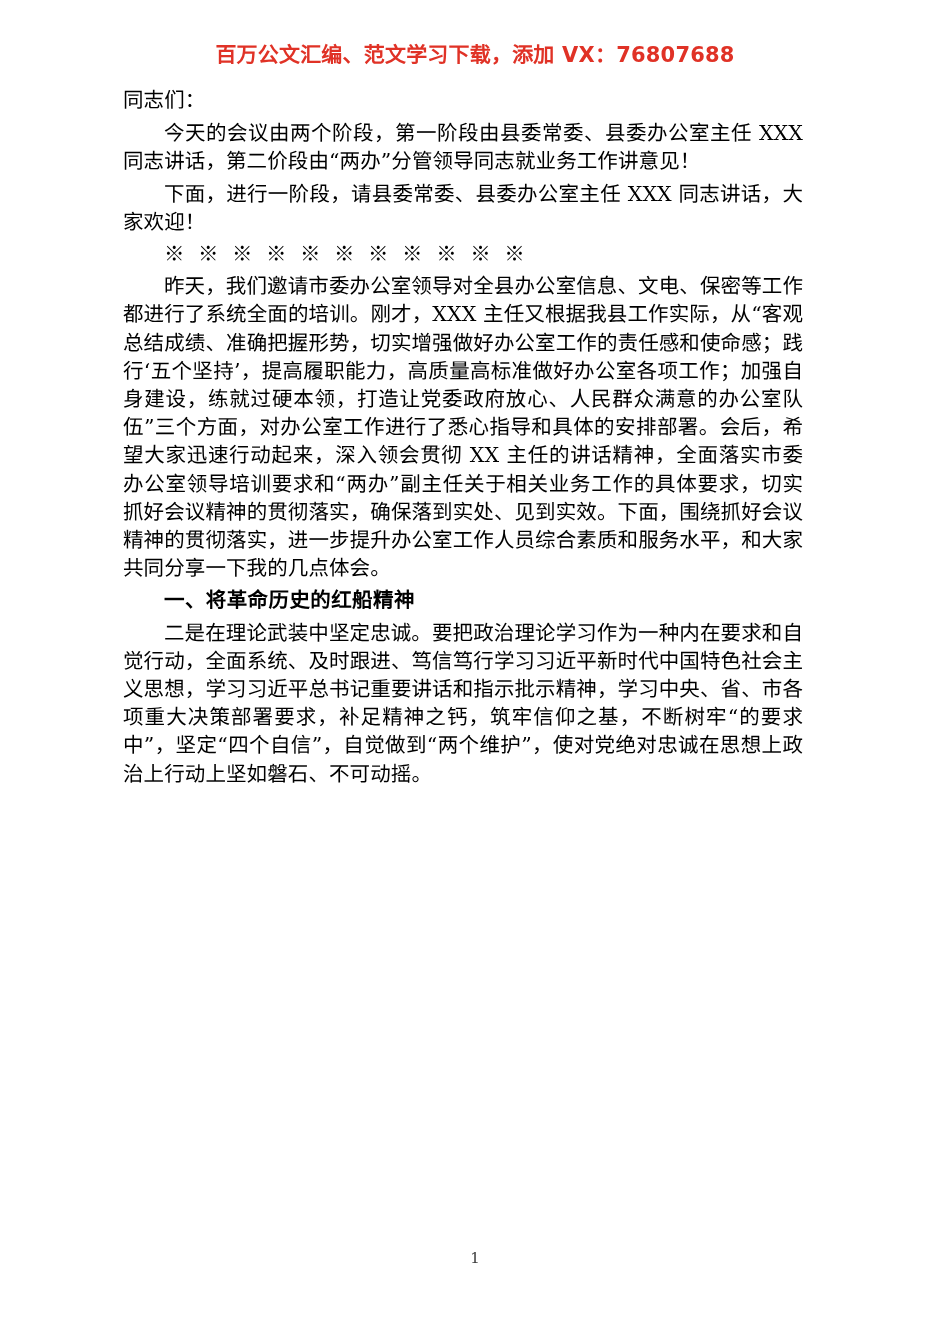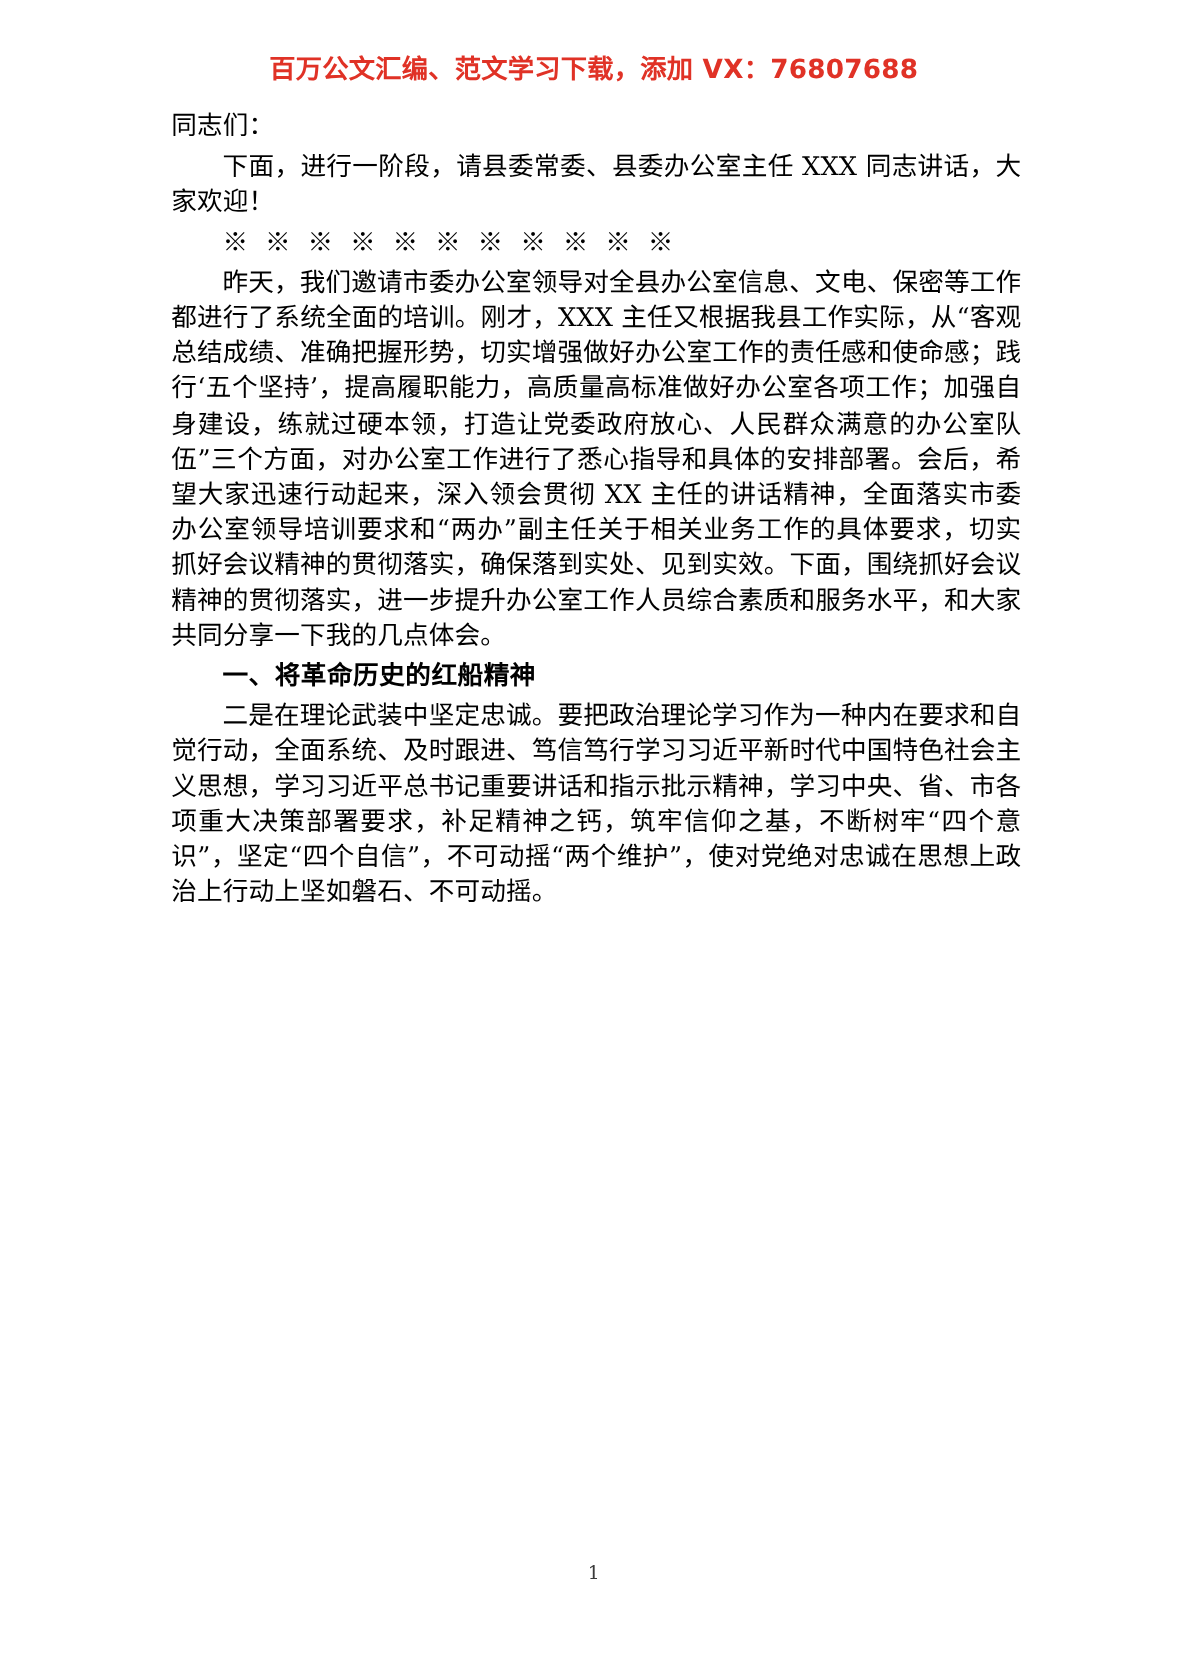--- a/index.html
+++ b/index.html
@@ -40,21 +40,21 @@
     font-weight: 600;
     letter-spacing: 0.2px;
     white-space: nowrap;
     line-height: 28px;
   }
 
   
   .doc-body {
     position: absolute;
     top: 86px;
-    left: 137px;
+    left: 123px;
     width: 680px;
   }
 
   .para {
     margin: 0 0 4px 0;
     font-size: 20.5px;
     line-height: 28.2px;
     text-align: justify;
     text-justify: inter-ideograph;
     letter-spacing: 0.1px;
@@ -104,30 +104,31 @@
 
 <div class="page">
 
   <div class="promo-header">百万公文汇编、范文学习下载，添加 VX：76807688</div>
 
   <div class="doc-body">
 
     <p class="para salutation">同志们：</p>
 
 
+    <p class="para indent">今天的会议由两个阶段，第一阶段由县委常委、县委办公室主任 XXX 同志讲话，第二价段由“两办”分管领导同志就业务工作讲意见！</p>
 
     <p class="para indent">下面，进行一阶段，请县委常委、县委办公室主任 XXX 同志讲话，大家欢迎！</p>
 
     <p class="marks-row">※ ※ ※ ※ ※ ※ ※ ※ ※ ※ ※</p>
 
     <p class="para indent">昨天，我们邀请市委办公室领导对全县办公室信息、文电、保密等工作都进行了系统全面的培训。刚才，XXX 主任又根据我县工作实际，从“客观总结成绩、准确把握形势，切实增强做好办公室工作的责任感和使命感；践行‘五个坚持’，提高履职能力，高质量高标准做好办公室各项工作；加强自身建设，练就过硬本领，打造让党委政府放心、人民群众满意的办公室队伍”三个方面，对办公室工作进行了悉心指导和具体的安排部署。会后，希望大家迅速行动起来，深入领会贯彻 XX 主任的讲话精神，全面落实市委办公室领导培训要求和“两办”副主任关于相关业务工作的具体要求，切实抓好会议精神的贯彻落实，确保落到实处、见到实效。下面，围绕抓好会议精神的贯彻落实，进一步提升办公室工作人员综合素质和服务水平，和大家共同分享一下我的几点体会。</p>
 
     <h2 class="section-heading">一、将革命历史的红船精神</h2>
 
 
 
-    <p class="para indent">二是在理论武装中坚定忠诚。要把政治理论学习作为一种内在要求和自觉行动，全面系统、及时跟进、笃信笃行学习习近平新时代中国特色社会主义思想，学习习近平总书记重要讲话和指示批示精神，学习中央、省、市各项重大决策部署要求，补足精神之钙，筑牢信仰之基，不断树牢“四个意识”，坚定“四个自信”，不可动摇“两个维护”，使对党绝对忠诚在思想上政治上行动上坚如磐石、不可动摇。</p>
+    <p class="para indent">二是在理论武装中坚定忠诚。要把政治理论学习作为一种内在要求和自觉行动，全面系统、及时跟进、笃信笃行学习习近平新时代中国特色社会主义思想，学习习近平总书记重要讲话和指示批示精神，学习中央、省、市各项重大决策部署要求，补足精神之钙，筑牢信仰之基，不断树牢“的要求中”，坚定“四个自信”，自觉做到“两个维护”，使对党绝对忠诚在思想上政治上行动上坚如磐石、不可动摇。</p>
 
   </div>
 
   <div class="page-number">1</div>
 
 </div>
 
 </body></html>

